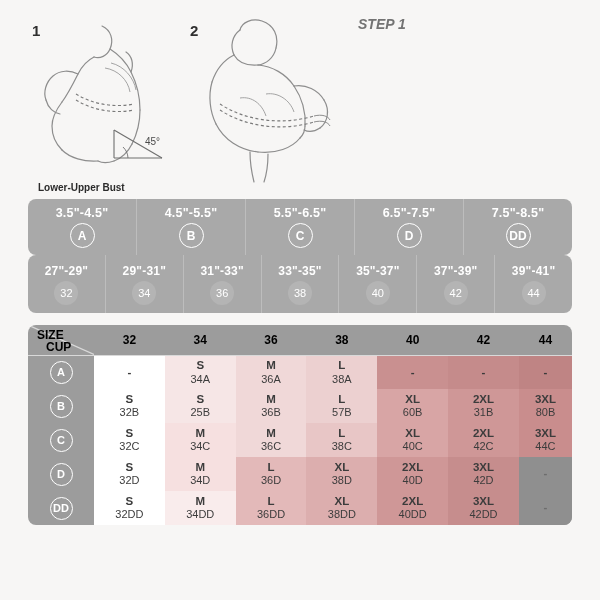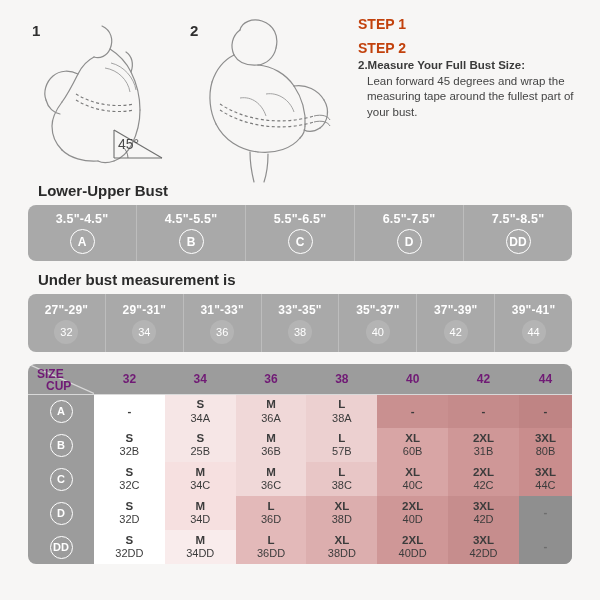--- a/index.html
+++ b/index.html
@@ -25,54 +25,55 @@
   .fig-num {
     position: absolute;
     font-size: 15px;
     font-weight: bold;
     color: #2f2f2f;
   }
   .fig1 .fig-num { left: 22px; top: 14px; }
   .fig2 .fig-num { left: 10px; top: 14px; }
   .angle-label {
     position: absolute;
-    left: 108px; top: 128px;
-    font-size: 14px;
+    left: 135px; top: 128px;
+    font-size: 10px;
     color: #4a4a4a;
   }
 
   .steps {
     flex: 1;
     padding-left: 8px;
     padding-top: 6px;
   }
   .step-title {
     font-size: 14px;
     font-weight: bold;
-    color: #c2410c;
+    color: #737373;
     margin-top: 2px;
+    font-style: italic;
   }
   .step-sub {
     font-size: 11.5px;
     font-weight: bold;
     color: #3a3a3a;
     line-height: 1.35;
     margin-top: 2px;
   }
   .step-body {
     font-size: 11.5px;
     color: #444;
     line-height: 1.35;
     padding-left: 9px;
   }
   .step2 { margin-top: 8px; }
 
   
   .sec-head {
-    font-size: 15px;
+    font-size: 10px;
     font-weight: bold;
     color: #2b2b2b;
     margin: 2px 0 6px 38px;
   }
   .sec-head.under { margin-top: 10px; margin-left: 38px; }
 
   
   .band {
     margin: 0 28px;
     background: #a9a9a9;
@@ -118,21 +119,21 @@
   .matrix {
     margin: 12px 28px 0 28px;
     background: #9c9c9c;
     border-radius: 8px;
     overflow: hidden;
   }
   table { border-collapse: collapse; width: 100%; }
   td, th { padding: 0; }
   .hdr-row td {
     height: 30px;
-    color: #701a75;
+    color: #000000;
     font-size: 12px;
     font-weight: bold;
     text-align: center;
     vertical-align: middle;
   }
   .corner {
     width: 66px;
     position: relative;
     font-size: 9.5px;
     font-weight: bold;
@@ -247,25 +248,20 @@
           <path d="M134 108 C142 106 148 108 150 112"></path>
           <path d="M134 114 C142 112 148 114 150 118"></path>
         </g>
       </svg>
     </div>
 
     <div class="steps">
       <div>
         <div class="step-title">STEP 1</div>
       </div>
-      <div class="step2">
-        <div class="step-title">STEP 2</div>
-        <div class="step-sub">2.Measure Your Full Bust Size:</div>
-        <div class="step-body">Lean forward 45 degrees and wrap the measuring tape around the fullest part of your bust.</div>
-      </div>
     </div>
   </div>
 
   <div class="sec-head">Lower-Upper Bust</div>
 
   <div class="band">
     <div class="cell">
       <span class="rng">3.5"-4.5"</span>
       <span class="circle">A</span>
     </div>
@@ -280,21 +276,20 @@
     <div class="cell">
       <span class="rng">6.5"-7.5"</span>
       <span class="circle">D</span>
     </div>
     <div class="cell">
       <span class="rng">7.5"-8.5"</span>
       <span class="circle">DD</span>
     </div>
   </div>
 
-  <div class="sec-head under">Under bust measurement is</div>
 
   <div class="band band-ub">
     <div class="cell">
       <span class="rng">27"-29"</span>
       <span class="circle">32</span>
     </div>
     <div class="cell">
       <span class="rng">29"-31"</span>
       <span class="circle">34</span>
     </div>

